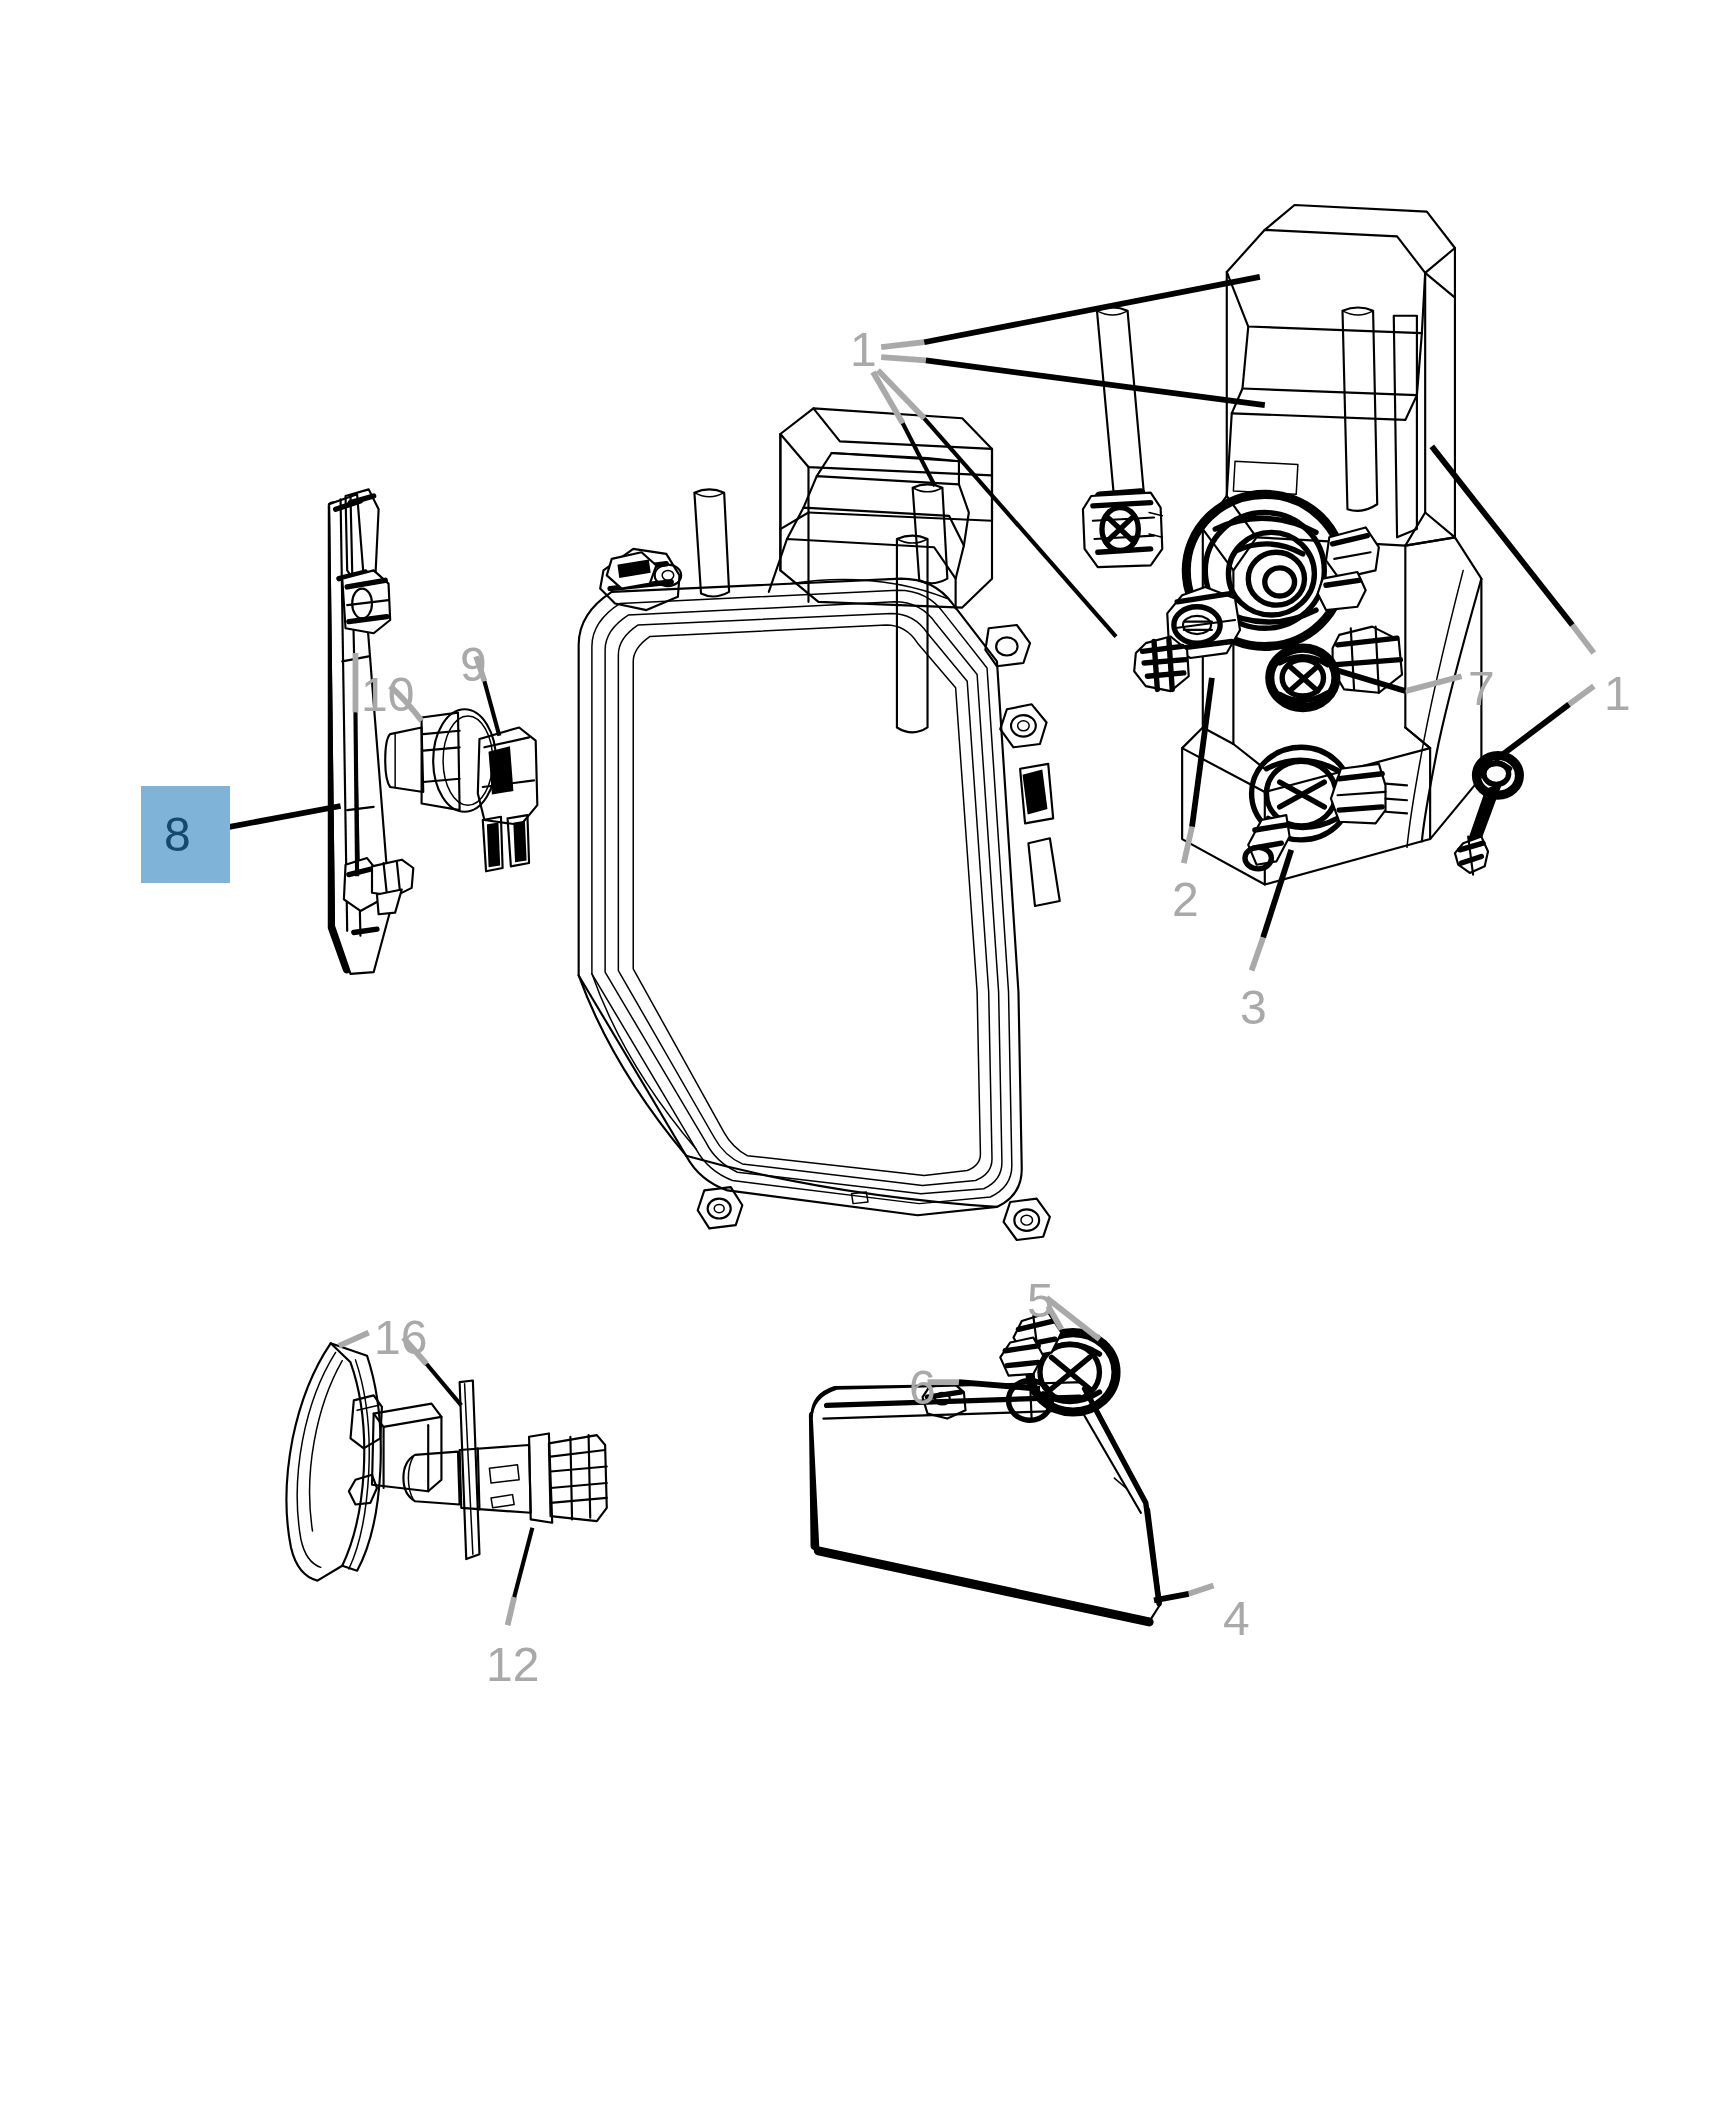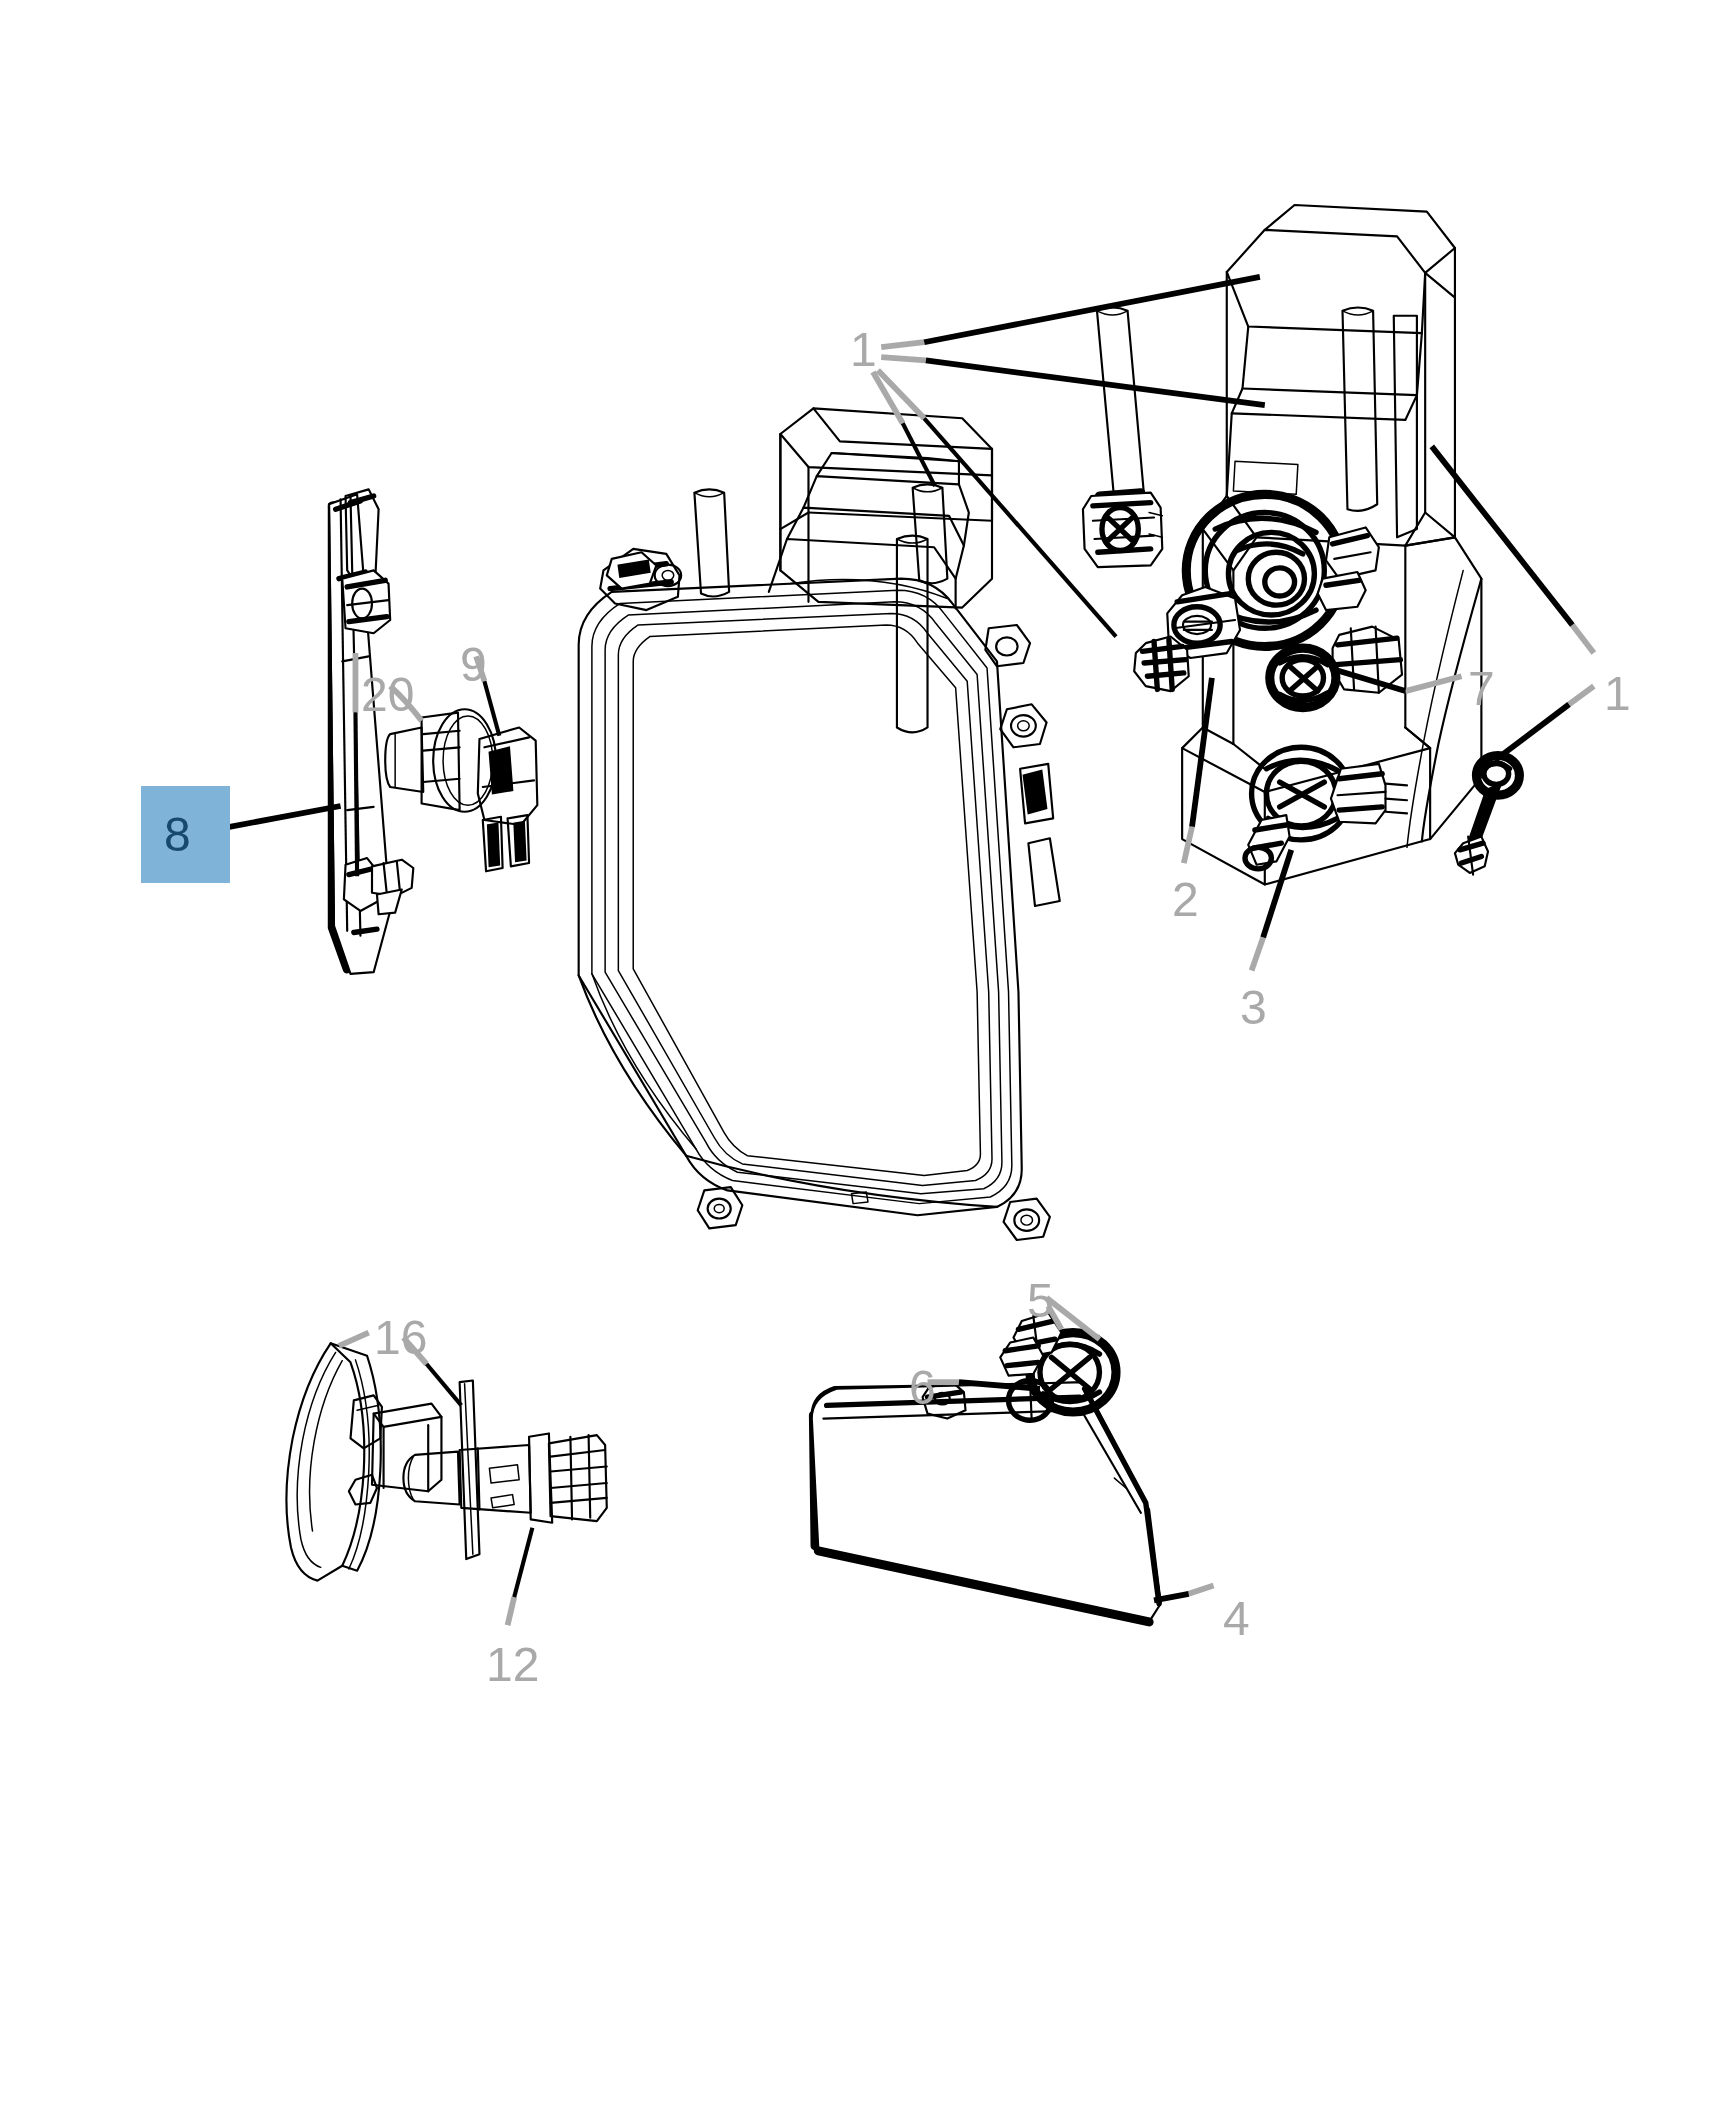--- a/index.html
+++ b/index.html
@@ -478,18 +478,18 @@
   <div class="callout-label" style="left:850px; top:326px;">1</div>
   <div class="callout-label" style="left:1604px; top:670px;">1</div>
   <div class="callout-label" style="left:1172px; top:876px;">2</div>
   <div class="callout-label" style="left:1240px; top:984px;">3</div>
   <div class="callout-label" style="left:1223px; top:1595px;">4</div>
   <div class="callout-label" style="left:1027px; top:1277px;">5</div>
   <div class="callout-label" style="left:909px; top:1364px;">6</div>
   <div class="callout-label" style="left:1468px; top:665px;">7</div>
   <div class="callout-label highlighted" style="left:164px; top:811px;">8</div>
   <div class="callout-label" style="left:460px; top:641px;">9</div>
-  <div class="callout-label" style="left:361px; top:671px;">20</div>
+  <div class="callout-label" style="left:361px; top:671px;">10</div>
   <div class="callout-label" style="left:374px; top:1314px;">16</div>
   <div class="callout-label" style="left:486px; top:1641px;text-align:right;">12</div>
 
 </div>
 
 
 </body></html>

